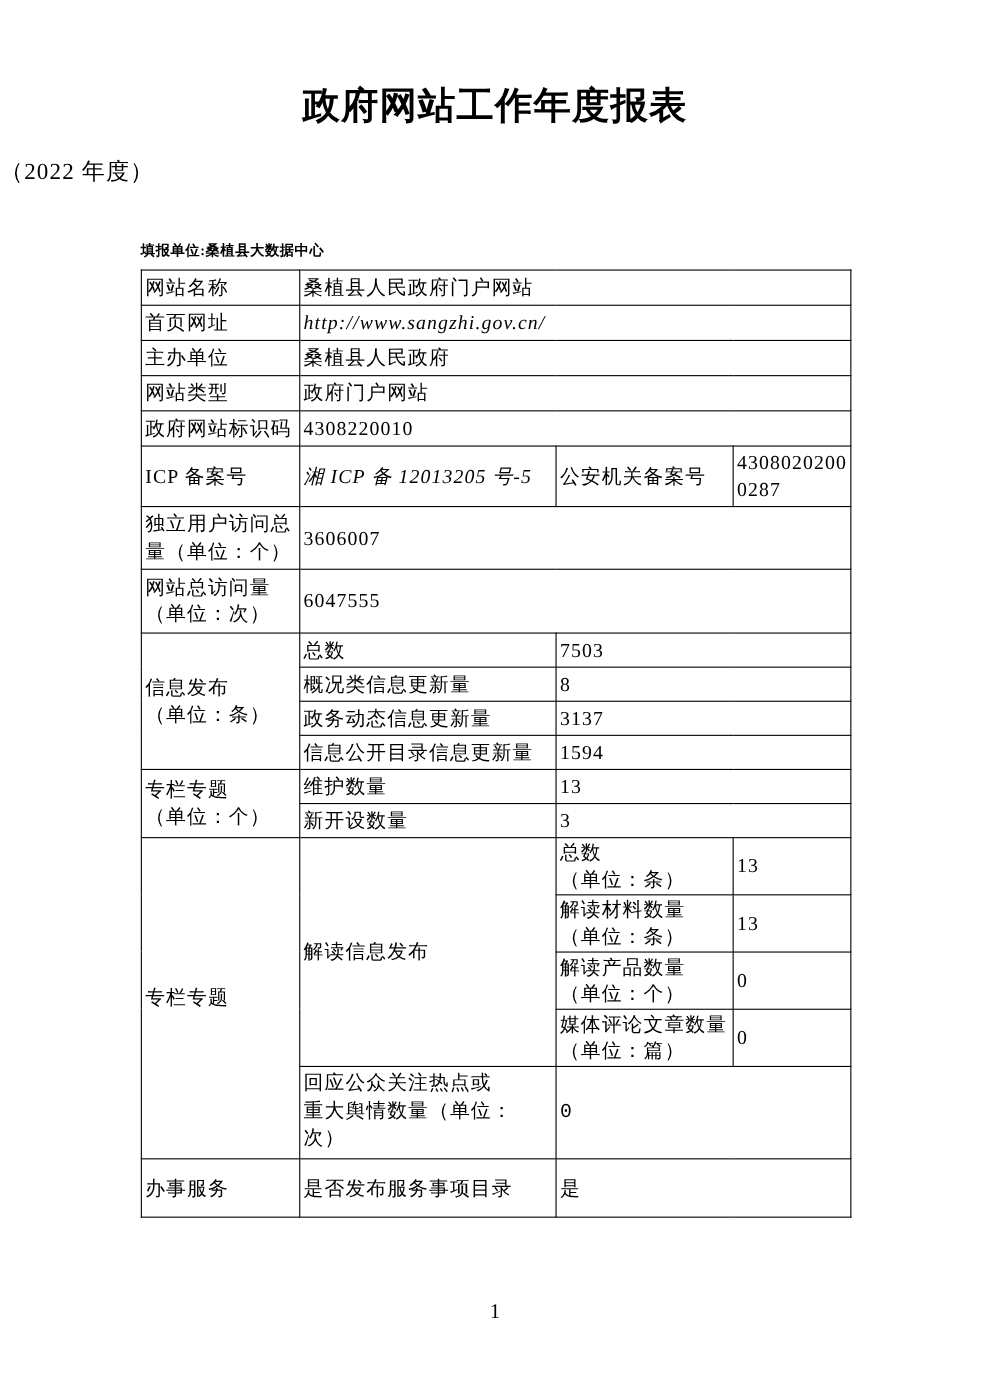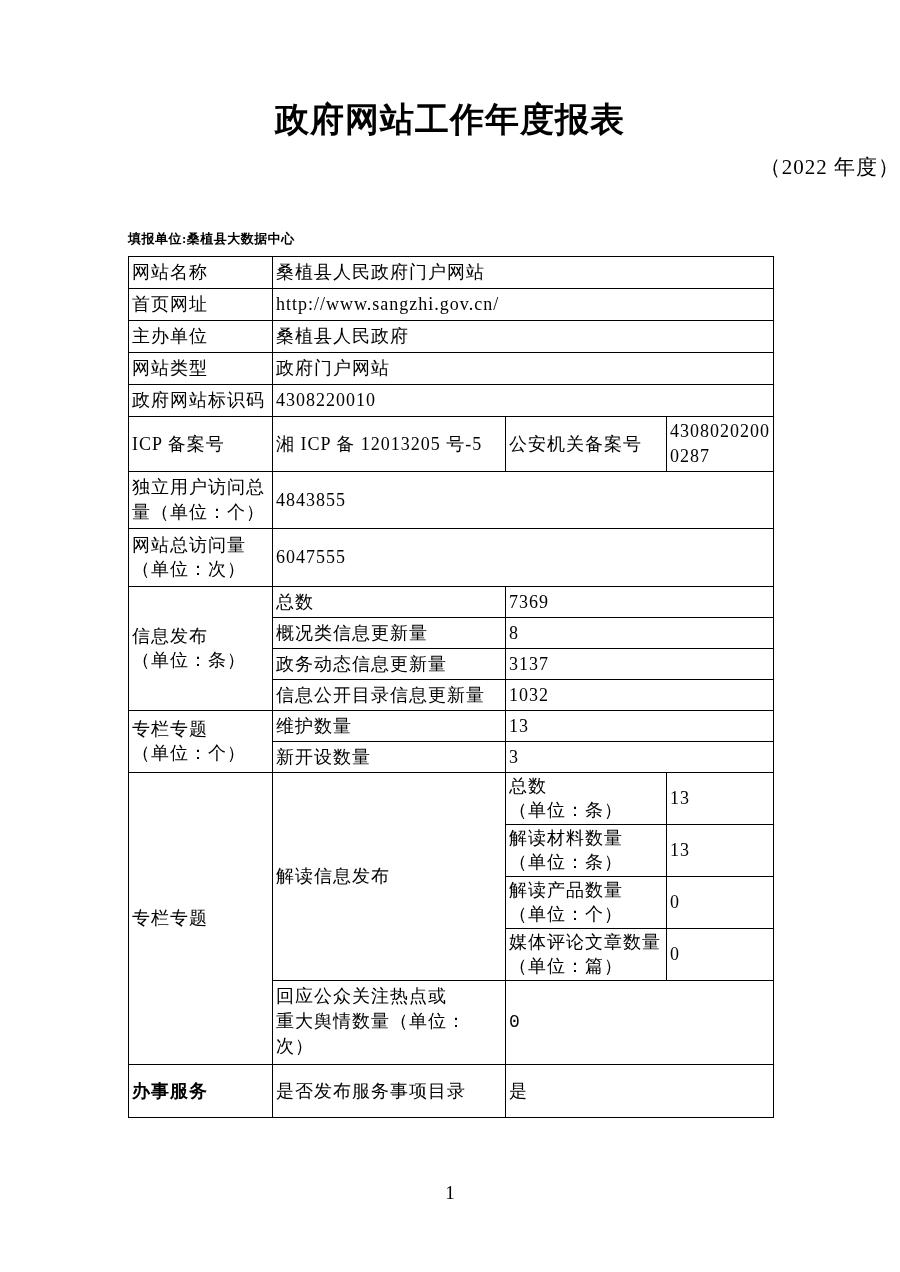--- a/index.html
+++ b/index.html
@@ -10,31 +10,31 @@
   body {
     width: 900px;
     height: 1272px;
     position: relative;
     overflow: hidden;
     color: #000;
     font-family: "Liberation Serif", serif;
   }
   .doc-title {
     margin: 0;
-    padding-top: 99px;
+    padding-top: 76px;
     text-align: center;
     font-family: "Liberation Sans", sans-serif;
     font-weight: 700;
     font-size: 34px;
     line-height: 1.2;
     letter-spacing: 1px;
   }
   .doc-subtitle {
-    margin-top: 14px;
-    text-align: right;
+    margin-top: 26px;
+    text-align: left;
     font-size: 21px;
     line-height: 1.3;
     letter-spacing: 1px;
   }
   .reporting-unit {
     margin: 50px 0 8px 128px;
     font-size: 13px;
     line-height: 1.3;
     font-weight: 700;
     letter-spacing: 0.5px;
@@ -55,31 +55,31 @@
     vertical-align: middle;
     font-size: 18px;
     line-height: 1.38;
     letter-spacing: 1px;
     padding: 0 3px;
     white-space: pre-line;
     word-break: break-all;
     overflow: hidden;
   }
   td.num { letter-spacing: 0; }
-  td.tight { letter-spacing: 0; }
+  td.tight { letter-spacing: 0; font-style: italic; }
   tr.r31 td { height: 31px; }
   tr.r54 td { height: 54px; }
   tr.r56 td { height: 56px; }
   tr.r57 td { height: 57px; }
   tr.r30 td { height: 30px; }
   tr.r51 td { height: 51px; }
   tr.r83 td { height: 83px; font-family: Liberation Mono, monospace; }
   tr.r52 td { height: 52px; }
   td.cell-top { vertical-align: top; padding-top: 5px; }
-  td.cell-bottom { vertical-align: bottom; padding-bottom: 7px; font-weight: bold; }
+  td.cell-bottom { vertical-align: bottom; padding-bottom: 7px; }
   .page-number {
     position: absolute;
     top: 1182px;
     left: 0;
     width: 900px;
     text-align: center;
     font-size: 19px;
   }
 </style>
 </head>
@@ -122,44 +122,44 @@
         <td colspan="3" class="num">4308220010</td>
       </tr>
       <tr class="r54">
         <td>ICP 备案号</td>
         <td class="tight">湘 ICP 备 12013205 号-5</td>
         <td>公安机关备案号</td>
         <td class="num">43080202000287</td>
       </tr>
       <tr class="r56">
         <td>独立用户访问总量（单位：个）</td>
-        <td colspan="3" class="num">4843855</td>
+        <td colspan="3" class="num">3606007</td>
       </tr>
       <tr class="r57">
         <td>网站总访问量（单位：次）</td>
         <td colspan="3" class="num">6047555</td>
       </tr>
 
       <tr class="r30">
         <td rowspan="4">信息发布
 （单位：条）</td>
         <td>总数</td>
-        <td colspan="2" class="num">7369</td>
+        <td colspan="2" class="num">7503</td>
       </tr>
       <tr class="r30">
         <td>概况类信息更新量</td>
         <td colspan="2" class="num">8</td>
       </tr>
       <tr class="r30">
         <td>政务动态信息更新量</td>
         <td colspan="2" class="num">3137</td>
       </tr>
       <tr class="r30">
         <td>信息公开目录信息更新量</td>
-        <td colspan="2" class="num">1032</td>
+        <td colspan="2" class="num">1594</td>
       </tr>
 
       <tr class="r30">
         <td rowspan="2">专栏专题
 （单位：个）</td>
         <td>维护数量</td>
         <td colspan="2" class="num">13</td>
       </tr>
       <tr class="r30">
         <td>新开设数量</td>

